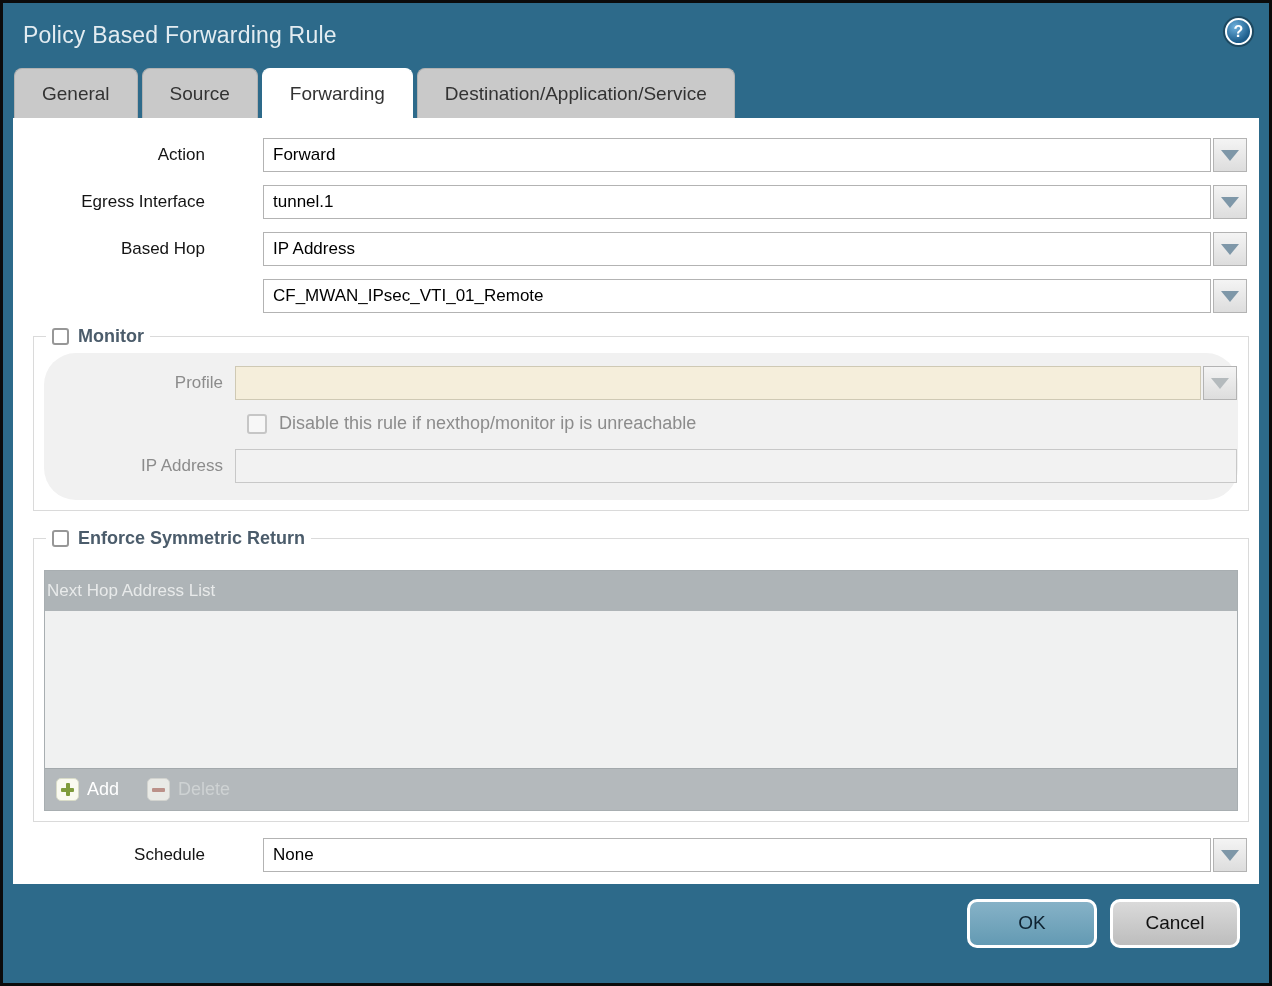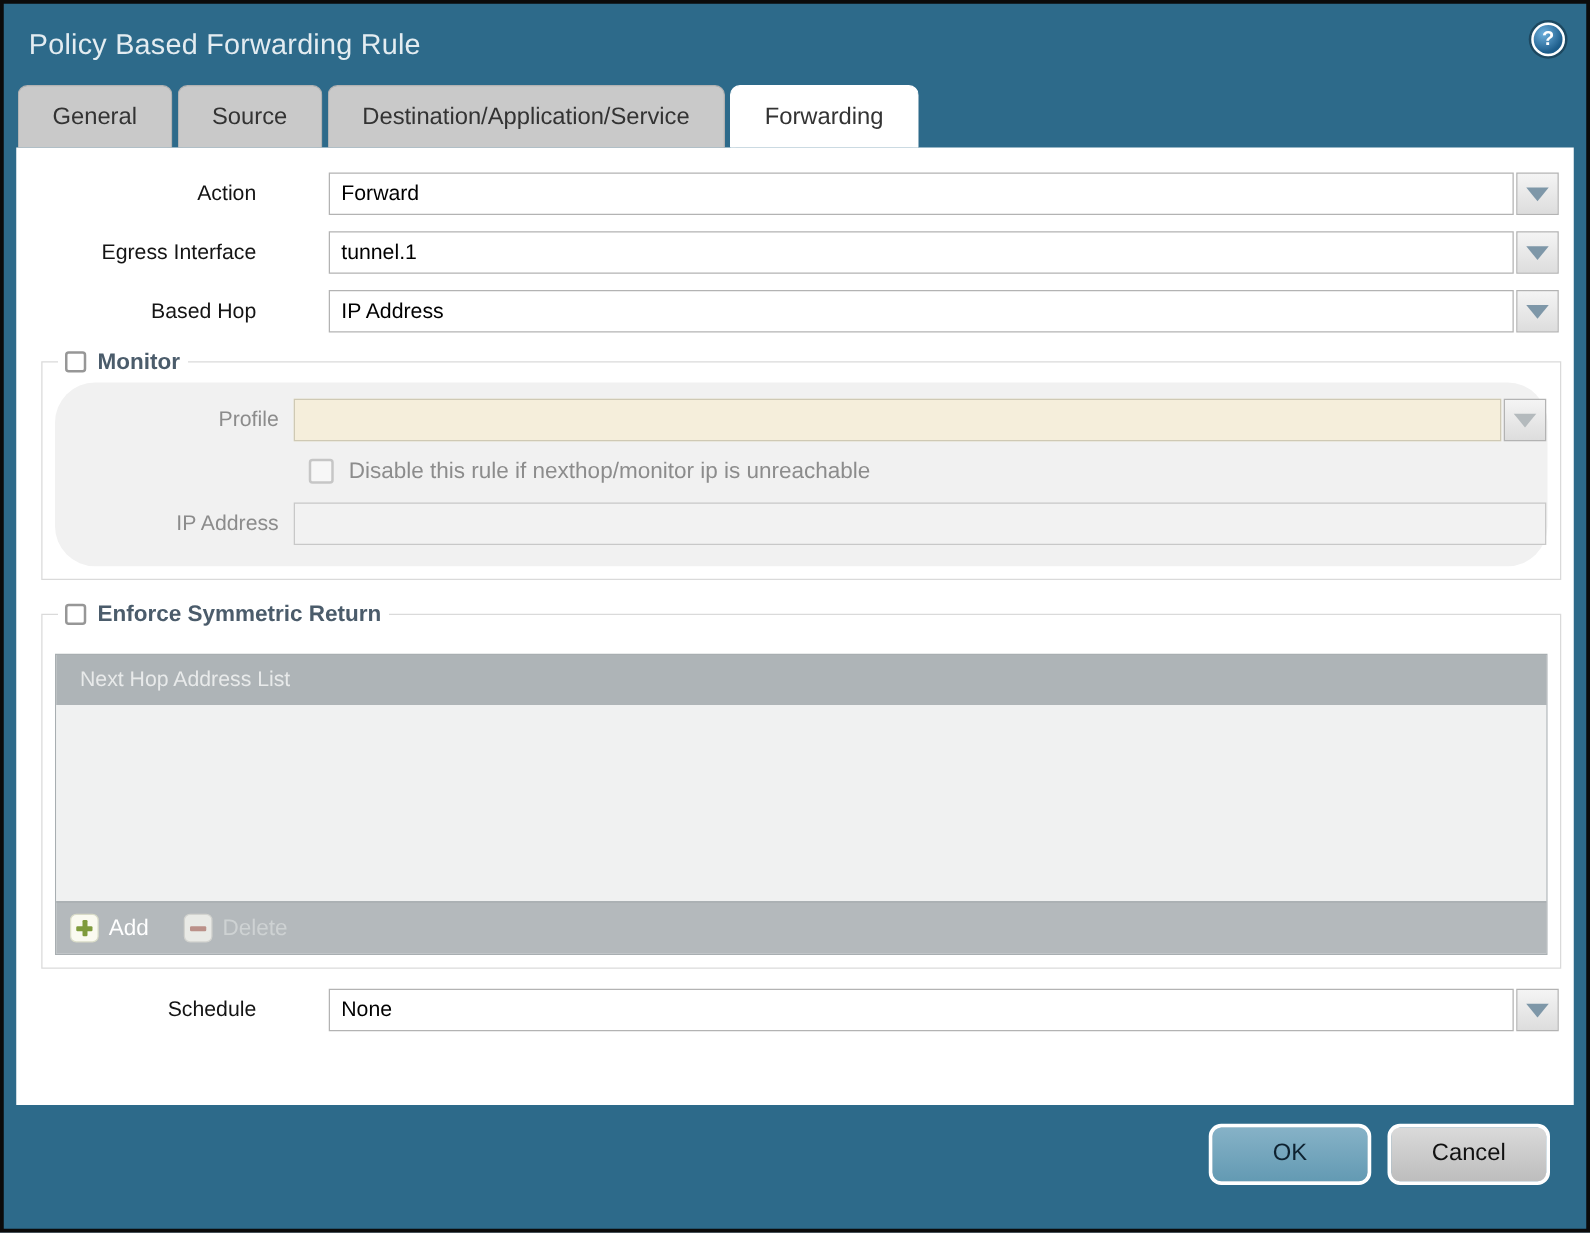--- a/index.html
+++ b/index.html
@@ -196,21 +196,21 @@
   .cbrow-label { font-size: 18px; color: #8c8c8c; }
 
   
   .tbl { margin-top: 15px; border: 1px solid #a8aeb1; }
   .tbl-head {
     height: 40px;
     background: #aeb4b7;
     color: #e8eaea;
     font-size: 17px;
     line-height: 40px;
-    padding-left: 19px;
+    padding-left: 2px;
   }
   .tbl-body { height: 157px; background: #f0f1f1; }
   .tbl-foot {
     height: 42px;
     background: #b4b9bc;
     border-top: 1px solid #a3a9ac;
     display: flex;
     align-items: center;
     gap: 28px;
     padding-left: 11px;
@@ -281,25 +281,25 @@
     </div>
   </div>
 
   <div class="tabbar">
     <div class="tab">
       <span>General</span>
     </div>
     <div class="tab">
       <span>Source</span>
     </div>
+    <div class="tab active">
+      <span>Forwarding</span>
+    </div>
     <div class="tab">
       <span>Destination/Application/Service</span>
-    </div>
-    <div class="tab active">
-      <span>Forwarding</span>
     </div>
   </div>
 
   <div class="content">
 
     <div class="frow">
       <div class="flabel">Action</div>
       <div class="fctrl">
         <div class="inputbox">
           <span>Forward</span>
@@ -327,20 +327,31 @@
       <div class="fctrl">
         <div class="inputbox">
           <span>IP Address</span>
         </div>
         <div class="ddbtn">
           <span class="arrow"></span>
         </div>
       </div>
     </div>
 
+    <div class="frow">
+      <div class="flabel"></div>
+      <div class="fctrl">
+        <div class="inputbox">
+          <span>CF_MWAN_IPsec_VTI_01_Remote</span>
+        </div>
+        <div class="ddbtn">
+          <span class="arrow"></span>
+        </div>
+      </div>
+    </div>
 
     <fieldset class="fieldset-monitor">
       <legend>
         <span class="cb"></span>
         <span>Monitor</span>
       </legend>
       <div class="monitor-panel">
         <div class="prow">
           <div class="plabel">Profile</div>
           <div class="fctrl" style="margin-right:1px;">

